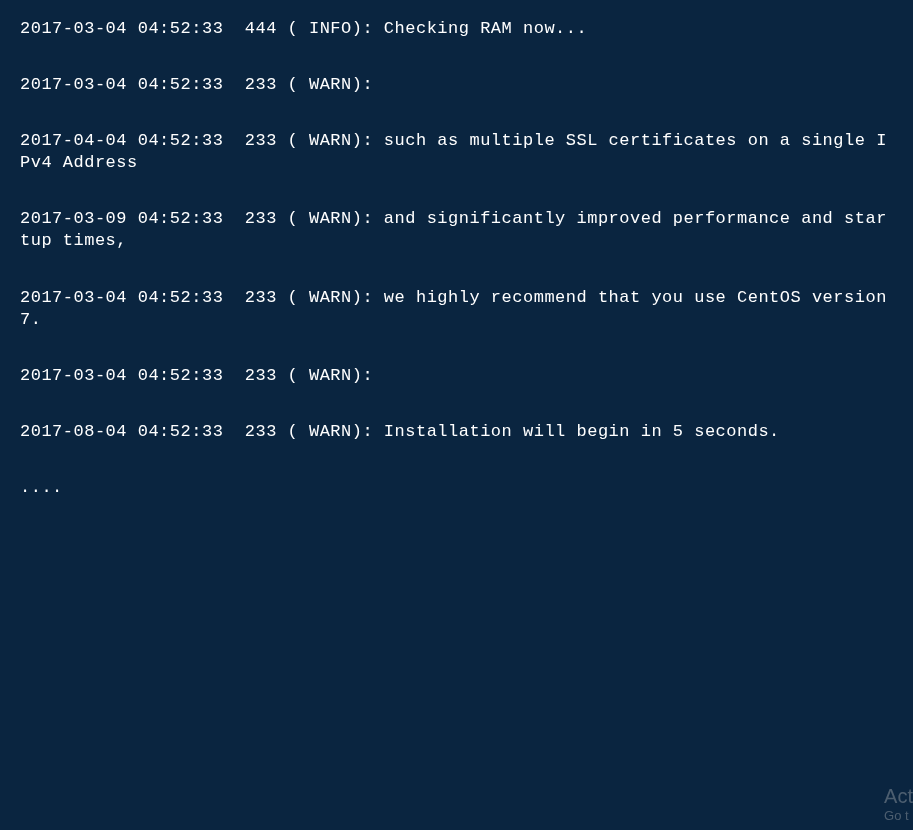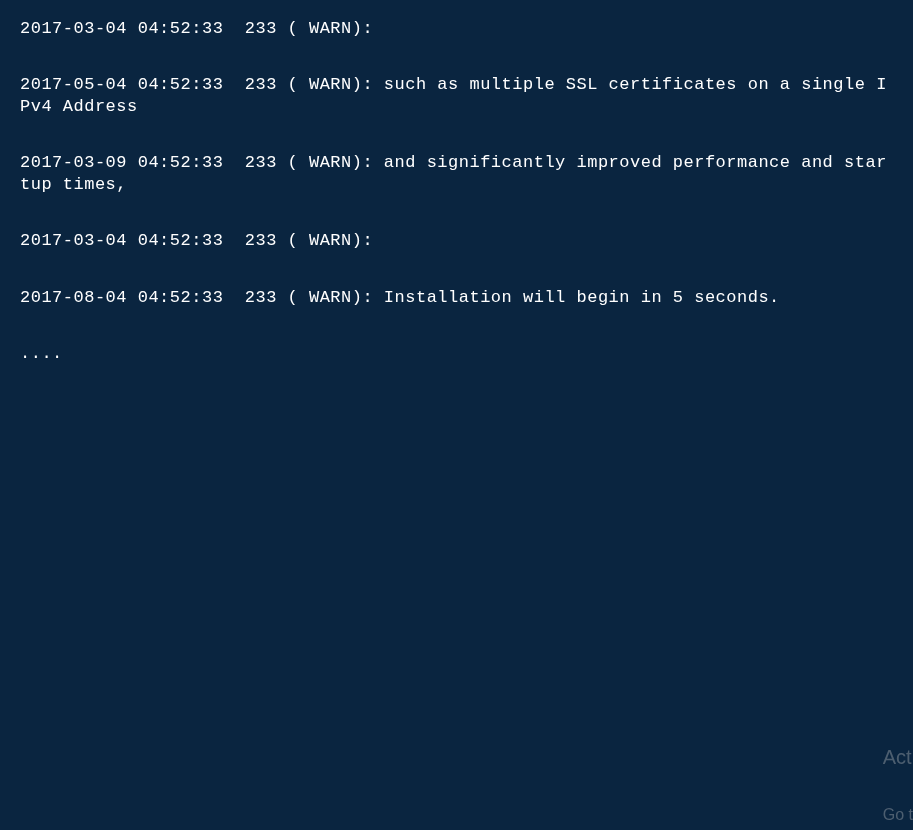--- a/index.html
+++ b/index.html
@@ -38,31 +38,32 @@
       bottom: 6px;
       right: 0;
       color: rgba(200, 200, 200, 0.35);
       font-family: 'Segoe UI', Arial, sans-serif;
       font-size: 20px;
       line-height: 1.2;
       text-align: left;
       overflow: hidden;
     }
     .watermark .line2 {
-      font-size: 16px;
-      margin-top: 36px;
+      font-size: 13px;
     }
   </style>
 </head>
 <body>
 
 <div class="terminal">
+  <span class="log-line">2017-03-04 04:52:33  444 ( INFO): Checking RAM now...</span>
   <span class="log-line">2017-03-04 04:52:33  233 ( WARN):</span>
-  <span class="log-line">2017-05-04 04:52:33  233 ( WARN): such as multiple SSL certificates on a single IPv4 Address</span>
+  <span class="log-line">2017-04-04 04:52:33  233 ( WARN): such as multiple SSL certificates on a single IPv4 Address</span>
   <span class="log-line">2017-03-09 04:52:33  233 ( WARN): and significantly improved performance and startup times,</span>
+  <span class="log-line">2017-03-04 04:52:33  233 ( WARN): we highly recommend that you use CentOS version 7.</span>
   <span class="log-line">2017-03-04 04:52:33  233 ( WARN):</span>
   <span class="log-line">2017-08-04 04:52:33  233 ( WARN): Installation will begin in 5 seconds.</span>
   <span class="log-line">....</span>
 </div>
 
 <div class="watermark">
   <div>Act</div>
   <div class="line2">Go t</div>
 </div>
 

